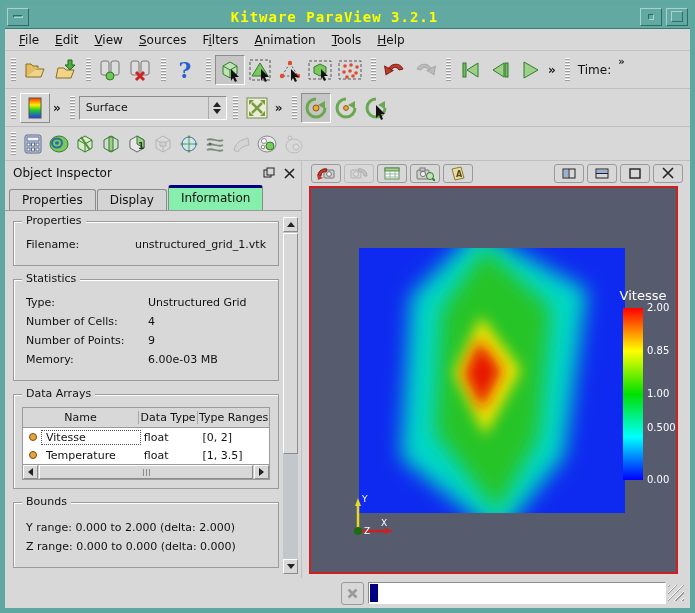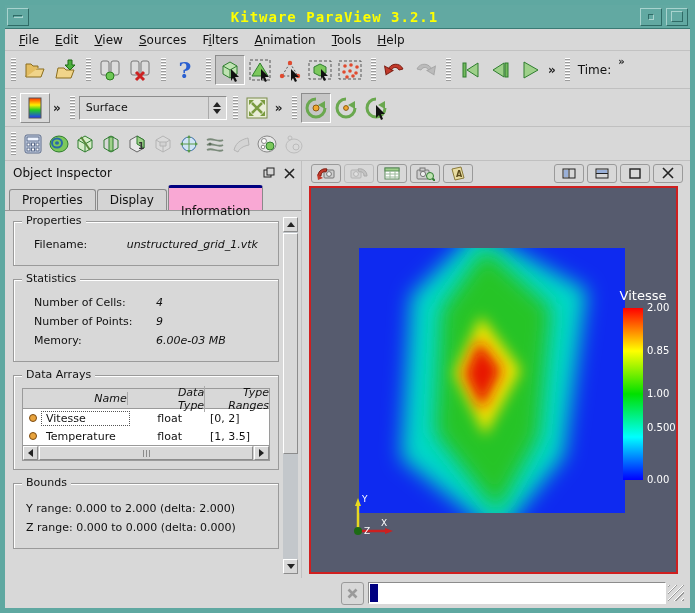--- a/index.html
+++ b/index.html
@@ -44,37 +44,37 @@
 
   
   .main { display:flex; height:417px; }
   .panel { width:296px; display:flex; flex-direction:column; background:#d8d8d8; }
   .panel-header { height:24px; display:flex; align-items:center; padding:0 4px 0 8px; font-size:12px; }
   .panel-header .sp { flex:1; }
   .dock-btn { width:16px; height:16px; display:flex; align-items:center; justify-content:center; margin-left:4px; color:#222; }
   .tabs { display:flex; align-items:flex-end; height:26px; padding-left:4px; border-bottom:1px solid #9a9a9a; }
   .tab { border:1px solid #8a8a8a; border-bottom:none; border-radius:3px 3px 0 0; background:#d4d4d4;
          padding:3px 12px 4px; font-size:12px; margin-right:1px; height:21px; }
-  .tab.active { background:#f9a8d4; border-top:3px solid #000080; height:25px; padding-top:16px; position:relative; z-index:2; }
+  .tab.active { background:#86efac; border-top:3px solid #000080; height:25px; padding-top:3px; position:relative; z-index:2; }
   .panel-body { position:relative; flex:1; padding:10px 22px 4px 8px; overflow:hidden; }
 
   .gb { position:relative; border:1px solid #9a9a9a; box-shadow:1px 1px 0 #ffffff inset; margin-bottom:13px; padding:12px 8px 8px; }
   .gb-title { position:absolute; top:-8px; left:8px; background:#d8d8d8; padding:0 4px; font-size:11px; }
-  .kv { display:flex; margin:4px 12px 6px; }
+  .kv { display:flex; margin:4px 4px 6px; }
   .kv .k { width:122px; }
-  .kv .v { flex:1;font-style:italic; }
+  .kv .v { flex:1; }
   .kv .v.right { text-align:right; }
   .bounds-line { margin:6px 4px; }
 
   
   .datatable { border:1px solid #9a9a9a; background:#fff; }
   .dt-head { display:flex; background:#d8d8d8; border-bottom:1px solid #9a9a9a; height:20px; align-items:center; }
-  .dt-head .c { text-align:right; font-size:11px; border-right:1px solid #aaa;font-style:italic; }
+  .dt-head .c { text-align:center; font-size:11px; border-right:1px solid #aaa; }
   .dt-row { display:flex; align-items:center; height:18px; background:#fff; }
-  .c-name{ width:118px; } .c-type{ width:60px;margin-left:24px; } .c-range{ width:72px; border-right:none !important; }
+  .c-name{ width:118px; } .c-type{ width:60px; } .c-range{ width:72px; border-right:none !important; }
   .dt-row .cell { padding-left:4px; }
   .pt-icon { width:8px; height:8px; border-radius:50%; background:#e8a33d; border:1px solid #7a4a12; margin:0 5px 0 6px; flex:none; }
   .focus-dotted { outline:1px dotted #555; }
   .hscroll { display:flex; height:15px; border-top:1px solid #9a9a9a; background:#cfcfcf; align-items:stretch; }
   .hs-btn { width:15px; background:#d8d8d8; border:1px solid; border-color:#fff #8c8c8c #8c8c8c #fff; display:flex; align-items:center; justify-content:center; }
   .hs-thumb { flex:1; margin:0 1px; background:#d8d8d8; border:1px solid; border-color:#fff #8c8c8c #8c8c8c #fff;
               display:flex; align-items:center; justify-content:center; gap:2px; }
   .hs-thumb i { width:1px; height:7px; background:#8c8c8c; }
   .tri-l { width:0; height:0; border-top:4px solid transparent; border-bottom:4px solid transparent; border-right:5px solid #222; }
   .tri-r { width:0; height:0; border-top:4px solid transparent; border-bottom:4px solid transparent; border-left:5px solid #222; }
@@ -432,20 +432,24 @@
         <div class="gb">
           <span class="gb-title">Properties</span>
           <div class="kv">
             <span class="k">Filename:</span>
             <span class="v right">unstructured_grid_1.vtk</span>
           </div>
         </div>
 
         <div class="gb">
           <span class="gb-title">Statistics</span>
+          <div class="kv">
+            <span class="k">Type:</span>
+            <span class="v">Unstructured Grid</span>
+          </div>
           <div class="kv">
             <span class="k">Number of Cells:</span>
             <span class="v">4</span>
           </div>
           <div class="kv">
             <span class="k">Number of Points:</span>
             <span class="v">9</span>
           </div>
           <div class="kv">
             <span class="k">Memory:</span>

